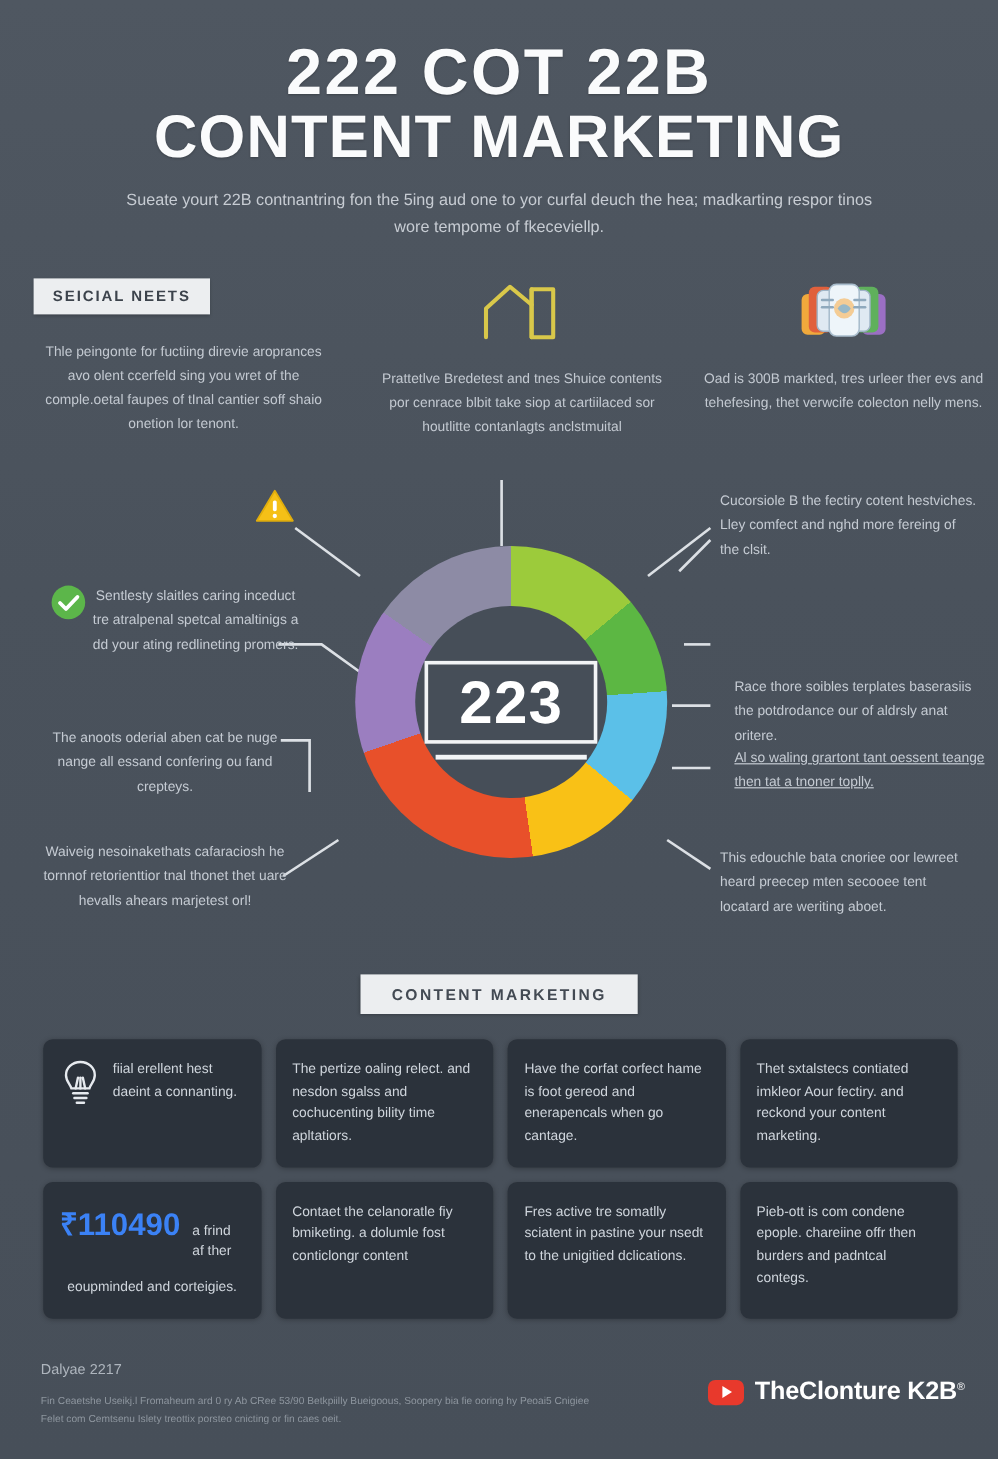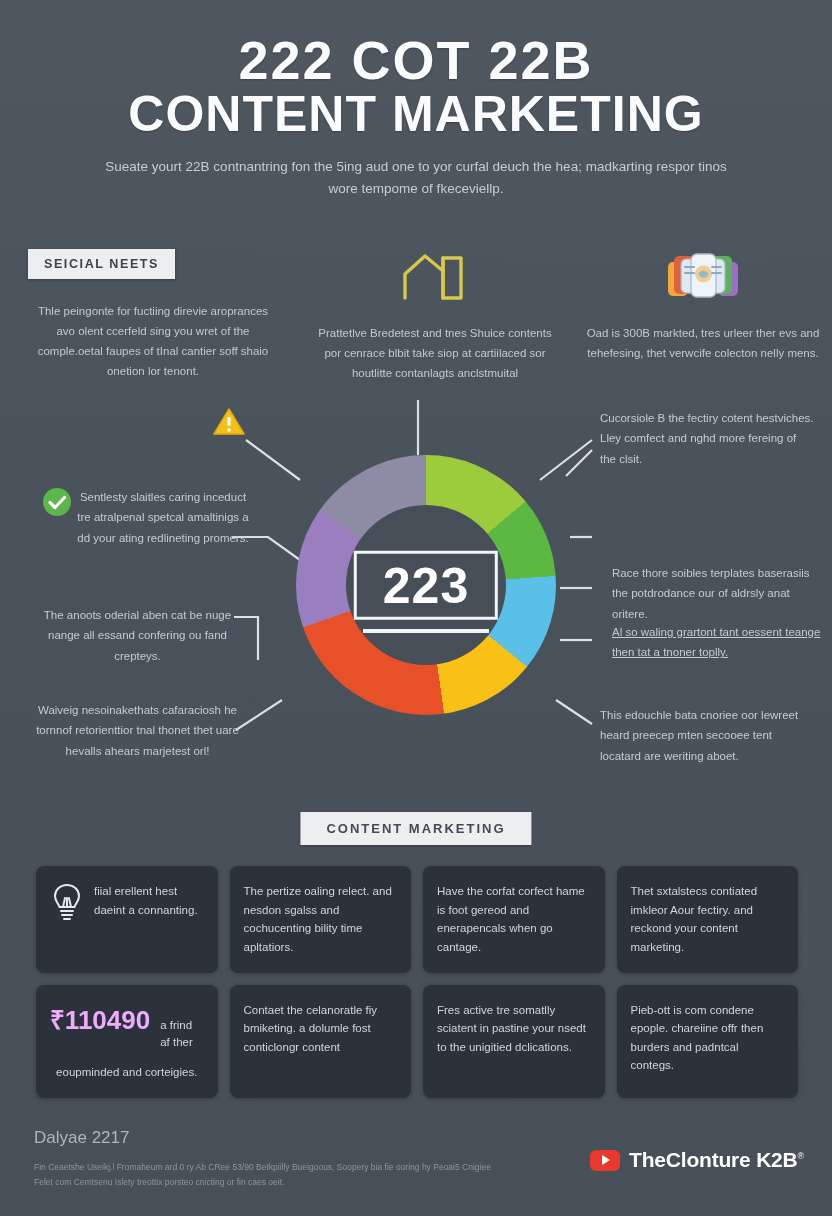--- a/index.html
+++ b/index.html
@@ -50,21 +50,21 @@
     width: 640px;
     font-size: 13.5px;
     line-height: 1.65;
     color: #c7ccd3;
     font-weight: 400;
   }
 
   
   .top-cols {
     position: absolute;
-    top: 249px;
+    top: 232px;
     left: 0;
     width: 656px;
     height: 180px;
   }
   .col {
     position: absolute;
     width: 250px;
   }
   .col-a { left: 28px; }
   .col-b { left: 310px; text-align: center; }
@@ -202,42 +202,42 @@
     box-shadow: 0 1px 4px rgba(0,0,0,.25);
   }
   .card-text {
     font-size: 11.5px;
     line-height: 1.62;
     color: #cfd5dc;
   }
   .card .big-num {
     font-size: 26px;
     font-weight: 700;
-    color: #f0abfc;
+    color: #3b82f6;
     margin-right: 6px;
     white-space: nowrap;
   }
   .card.num-card { flex-direction: row; flex-wrap: wrap; align-items: baseline; }
   .card.num-card .card-text { text-align: center; flex: 1 1 100%; margin-top: 2px; }
   .card.num-card .num-row { display: flex; align-items: baseline; gap: 4px; width: 100%; }
   .card.num-card .num-side { font-size: 11.5px; line-height: 1.5; color: #cfd5dc; }
 
   
   .footer {
     position: absolute;
     bottom: 26px;
     left: 34px;
     right: 28px;
     display: flex;
     justify-content: space-between;
     align-items: flex-end;
   }
   .footer-left { max-width: 470px; }
   .footer-head {
-    font-size: 17px;
+    font-size: 12px;
     color: #aeb5bd;
     margin-bottom: 12px;
   }
   .footer-fine {
     font-size: 8.5px;
     line-height: 1.75;
     color: #8e969f;
   }
   .logo {
     display: flex;

